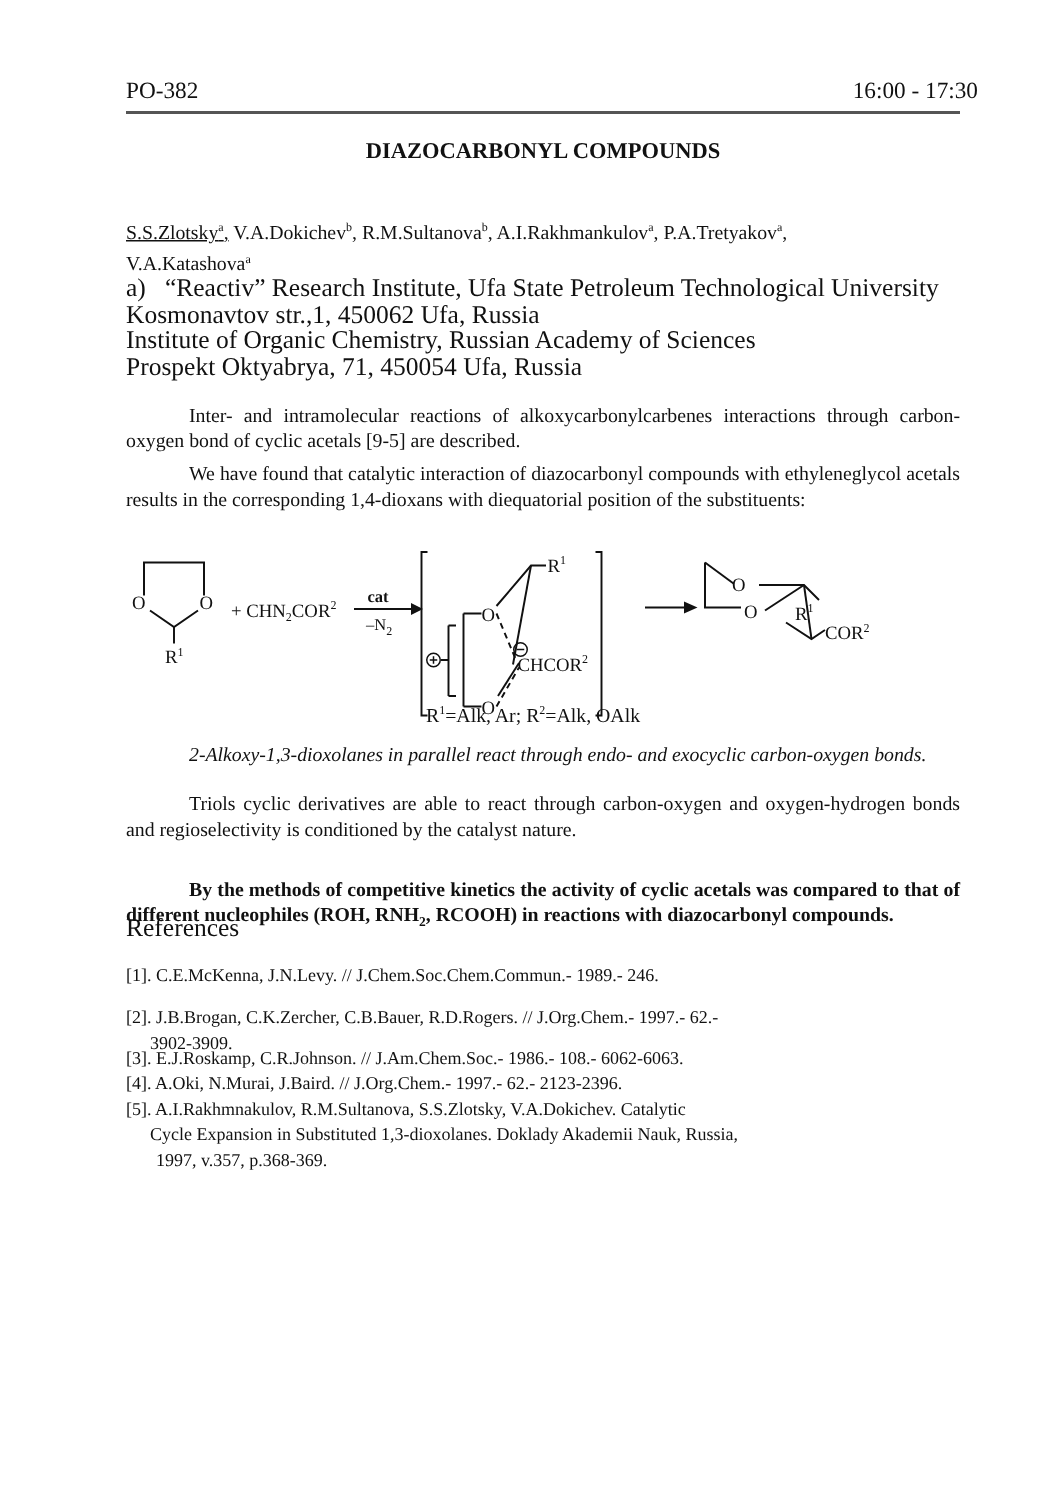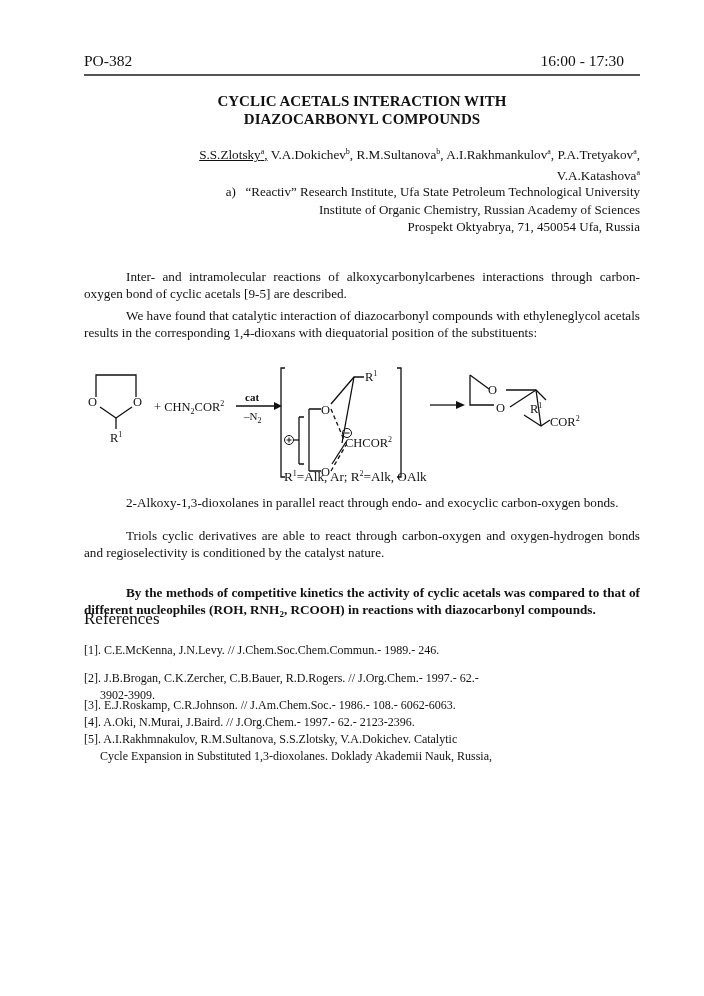--- a/index.html
+++ b/index.html
@@ -1,71 +1,71 @@
 <!DOCTYPE html>
 <html><head>
 <meta charset="utf-8">
 <style>
   html, body { margin: 0; padding: 0; background: #ffffff; }
   body { width: 704px; height: 996px; position: relative; overflow: hidden;
          font-family: "Liberation Serif", "DejaVu Serif", serif; color: #111; }
-  .header { position: absolute; left: 84px; right: 80px; top: 52px; height: 22px;
+  .header { position: absolute; left: 84px; right: 52px; top: 52px; height: 22px;
             font-size: 15.5px; }
   .header .left { position: absolute; left: 0; top: 0; }
   .header .center { position: absolute; left: 0; right: 0; top: 0; text-align: center; font-variant: small-caps; }
   .header .right { position: absolute; right: 0; top: 0; }
   .header sup { font-size: 8px; vertical-align: 7px; }
   .header-rule { position: absolute; left: 84px; right: 64px; top: 74px; height: 2px; background: #555; }
   .title { position: absolute; left: 84px; right: 64px; top: 92px; text-align: center;
            font-weight: bold; font-size: 15px; line-height: 18px; }
-  .authors { position: absolute; left: 84px; right: 64px; top: 143px; text-align: right;
+  .authors { position: absolute; left: 84px; right: 64px; top: 143px; text-align: left;
              font-size: 13.2px; line-height: 18px; }
   .authors sup { font-size: 8px; vertical-align: 5px; }
   .authors .u { text-decoration: underline; }
-  .affil { position: absolute; left: 84px; right: 64px; top: 183px; text-align: right;
-           font-size: 13px; line-height: 17.5px; }
+  .affil { position: absolute; left: 84px; right: 64px; top: 183px; text-align: left;
+           font-size: 17px; line-height: 17.5px; }
   .para { position: absolute; left: 84px; right: 64px; font-size: 13.2px; line-height: 17px;
           text-align: justify; text-indent: 42px; margin: 0; }
   .para sub { font-size: 9px; vertical-align: -3px; }
   .scheme { position: absolute; left: 84px; top: 360px; width: 560px; height: 125px; }
   .refs-title { position: absolute; left: 84px; top: 609px; font-size: 17px; }
   .ref { position: absolute; left: 84px; font-size: 12px; line-height: 17px; width: 520px; }
   .ref .cont { display: block; padding-left: 16px; }
   .ref .cont2 { display: block; padding-left: 20px; }
   svg text { font-family: "Liberation Serif", "DejaVu Serif", serif; fill: #111; }
 </style>
 </head>
 <body>
 
 <div class="header">
   <span class="left">PO-382</span>
   <span class="right">16:00 - 17:30</span>
 </div>
 <div class="header-rule"></div>
 
 <div class="title">
-  <div>CYCLIC ACETALS INTERACTION WITH</div>
   <div>DIAZOCARBONYL COMPOUNDS</div>
 </div>
 
 <div class="authors">
   <div>
     <span class="u"><span>S.S.Zlotsky</span><sup>a</sup>,</span>
     <span><span>V.A.Dokichev</span><sup>b</sup>,</span>
     <span><span>R.M.Sultanova</span><sup>b</sup>,</span>
     <span><span>A.I.Rakhmankulov</span><sup>a</sup>,</span>
     <span><span>P.A.Tretyakov</span><sup>a</sup>,</span>
   </div>
   <div>
     <span><span>V.A.Katashova</span><sup>a</sup></span>
   </div>
 </div>
 
 <div class="affil">
   <div style="white-space:pre;">a)   “Reactiv” Research Institute, Ufa State Petroleum Technological University</div>
+  <div>Kosmonavtov str.,1, 450062 Ufa, Russia</div>
   <div>Institute of Organic Chemistry, Russian Academy of Sciences</div>
   <div>Prospekt Oktyabrya, 71, 450054 Ufa, Russia</div>
 </div>
 
 <p class="para" style="top:268px;">Inter- and intramolecular reactions of alkoxycarbonylcarbenes interactions through carbon-oxygen bond of cyclic acetals [9-5] are described.</p>
 <p class="para" style="top:307px;">We have found that catalytic interaction of diazocarbonyl compounds with ethyleneglycol acetals results in the corresponding 1,4-dioxans with diequatorial position of the substituents:</p>
 
 <svg class="scheme" viewBox="0 0 560 125" width="560" height="125">
   <g stroke="#111" stroke-width="1.3" fill="none">
 
@@ -116,21 +116,21 @@
     <text x="281" y="21"><tspan>R</tspan><tspan font-size="8" dy="-5">1</tspan></text>
     <text x="261" y="87"><tspan>CHCOR</tspan><tspan font-size="8" dy="-5">2</tspan></text>
     <text x="404" y="34">O</text>
     <text x="412" y="52">O</text>
     <text x="446" y="53"><tspan>R</tspan><tspan font-size="8" dy="-5">1</tspan></text>
     <text x="466" y="66"><tspan>COR</tspan><tspan font-size="8" dy="-5">2</tspan></text>
   </g>
   <text x="200" y="121" font-size="13.2"><tspan>R</tspan><tspan font-size="8" dy="-5">1</tspan><tspan dy="5">=Alk, Ar; R</tspan><tspan font-size="8" dy="-5">2</tspan><tspan dy="5">=Alk, OAlk</tspan></text>
 </svg>
 
-<p class="para" style="top:494px;">2-Alkoxy-1,3-dioxolanes in parallel react through endo- and exocyclic carbon-oxygen bonds.</p>
+<p class="para" style="top:494px;font-style:italic;">2-Alkoxy-1,3-dioxolanes in parallel react through endo- and exocyclic carbon-oxygen bonds.</p>
 <p class="para" style="top:527px;">Triols cyclic derivatives are able to react through carbon-oxygen and oxygen-hydrogen bonds and regioselectivity is conditioned by the catalyst nature.</p>
 <p class="para" style="top:584px;font-weight:bold;"><span>By the methods of competitive kinetics the activity of cyclic acetals was compared to that of different nucleophiles (ROH, RNH</span><sub>2</sub><span>, RCOOH) in reactions with diazocarbonyl compounds.</span></p>
 
 <div class="refs-title">References</div>
 
 <div class="ref" style="top:642px;">
   <span>[1]. C.E.McKenna, J.N.Levy. // J.Chem.Soc.Chem.Commun.- 1989.- 246.</span>
 </div>
 <div class="ref" style="top:670px;">
   <span>[2]. J.B.Brogan, C.K.Zercher, C.B.Bauer, R.D.Rogers. // J.Org.Chem.- 1997.- 62.-</span>
@@ -138,13 +138,14 @@
 </div>
 <div class="ref" style="top:697px;">
   <span>[3]. E.J.Roskamp, C.R.Johnson. // J.Am.Chem.Soc.- 1986.- 108.- 6062-6063.</span>
 </div>
 <div class="ref" style="top:714px;">
   <span>[4]. A.Oki, N.Murai, J.Baird. // J.Org.Chem.- 1997.- 62.- 2123-2396.</span>
 </div>
 <div class="ref" style="top:731px;width:560px;">
   <span>[5]. A.I.Rakhmnakulov, R.M.Sultanova, S.S.Zlotsky, V.A.Dokichev. Catalytic</span>
   <span class="cont">Cycle Expansion in Substituted 1,3-dioxolanes. Doklady Akademii Nauk, Russia,</span>
+  <span class="cont2">1997, v.357, p.368-369.</span>
 </div>
 
 </body></html>

